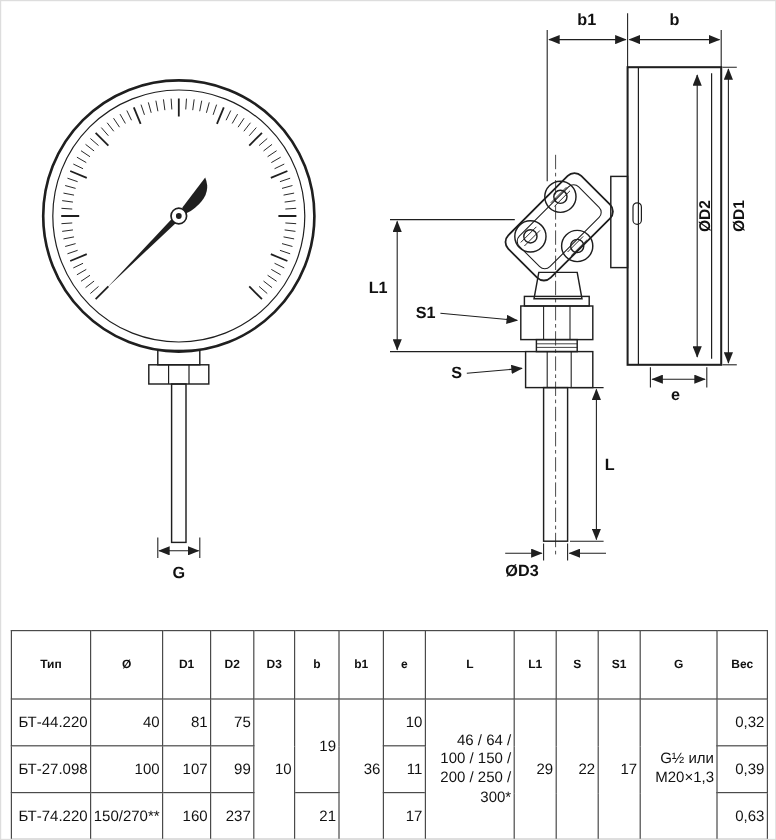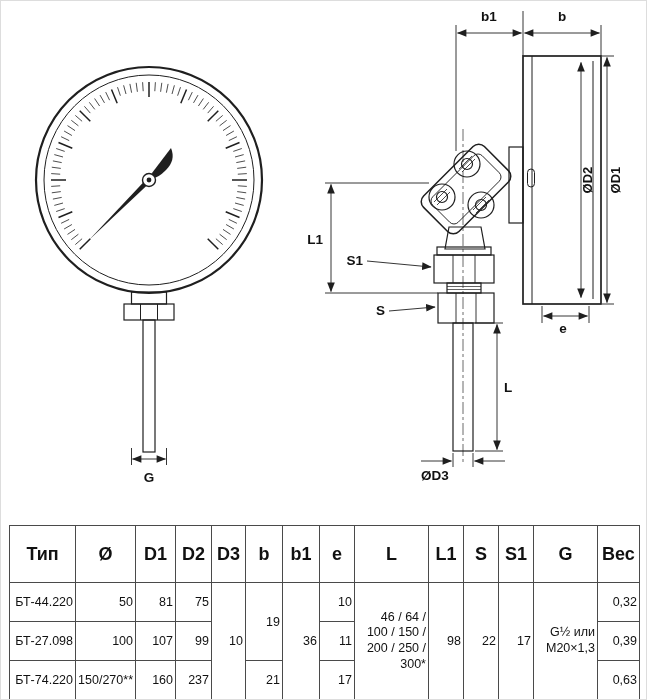--- a/index.html
+++ b/index.html
@@ -13,21 +13,21 @@
   .dim-label-sm { font: bold 13px "Liberation Sans", sans-serif; fill: #111; }
 
   table.spec {
     border-collapse: collapse; table-layout: fixed; width: 630px;
     margin: 2px 0 0 8px; color: #111;
   }
   table.spec th, table.spec td {
     border: 1px solid #4a4a4a; text-align: center; vertical-align: middle;
     padding: 1px 2px; overflow: hidden;
   }
-  table.spec th { font-weight: bold; font-size: 18px; height: 54px; background: #fff; }
+  table.spec th { font-weight: bold; font-size: 10px; height: 54px; background: #fff; }
   table.spec td { font-weight: normal; font-size: 12.5px; height: 36px; text-align: right; }
   td.small { font-size: 11px; line-height: 1.25; }
 </style>
 </head>
 <body>
 
 <div class="page">
 
   <svg class="drawing" width="647" height="522" viewBox="0 0 647 522">
     <defs>
@@ -275,29 +275,29 @@
         <th>L1</th>
         <th>S</th>
         <th>S1</th>
         <th>G</th>
         <th>Вес</th>
       </tr>
     </thead>
     <tbody>
       <tr>
         <td>БТ-44.220</td>
-        <td>50</td>
+        <td>40</td>
         <td>81</td>
         <td>75</td>
         <td rowspan="3">10</td>
         <td rowspan="2">19</td>
         <td rowspan="3">36</td>
         <td>10</td>
         <td rowspan="3" class="small">46 / 64 / 100 / 150 / 200 / 250 / 300*</td>
-        <td rowspan="3">98</td>
+        <td rowspan="3">29</td>
         <td rowspan="3">22</td>
         <td rowspan="3">17</td>
         <td rowspan="3" class="small">G½ или M20×1,3</td>
         <td>0,32</td>
       </tr>
       <tr>
         <td>БТ-27.098</td>
         <td>100</td>
         <td>107</td>
         <td>99</td>

